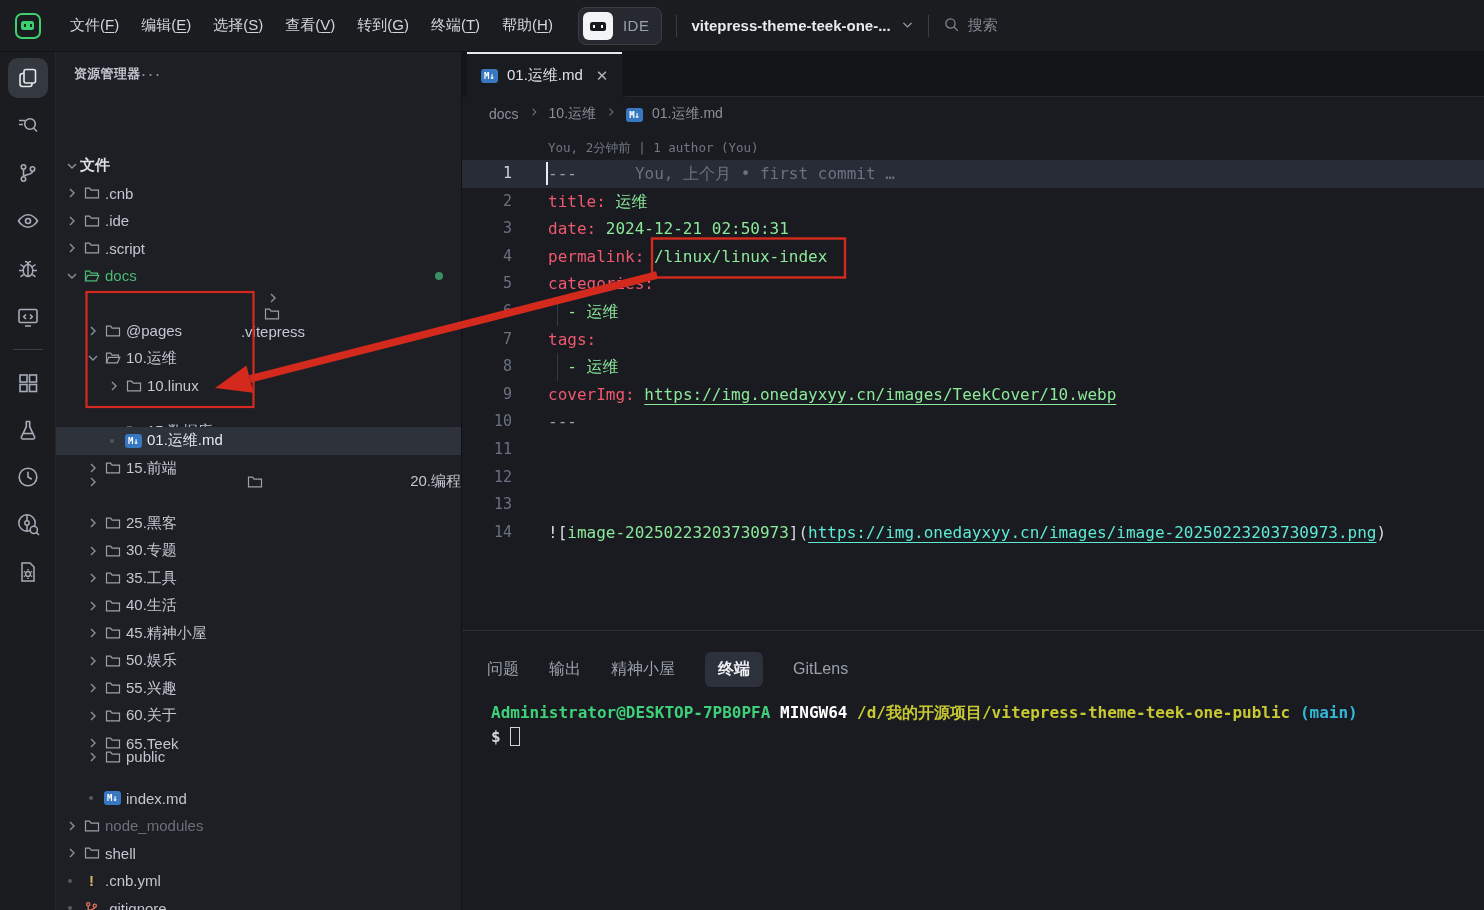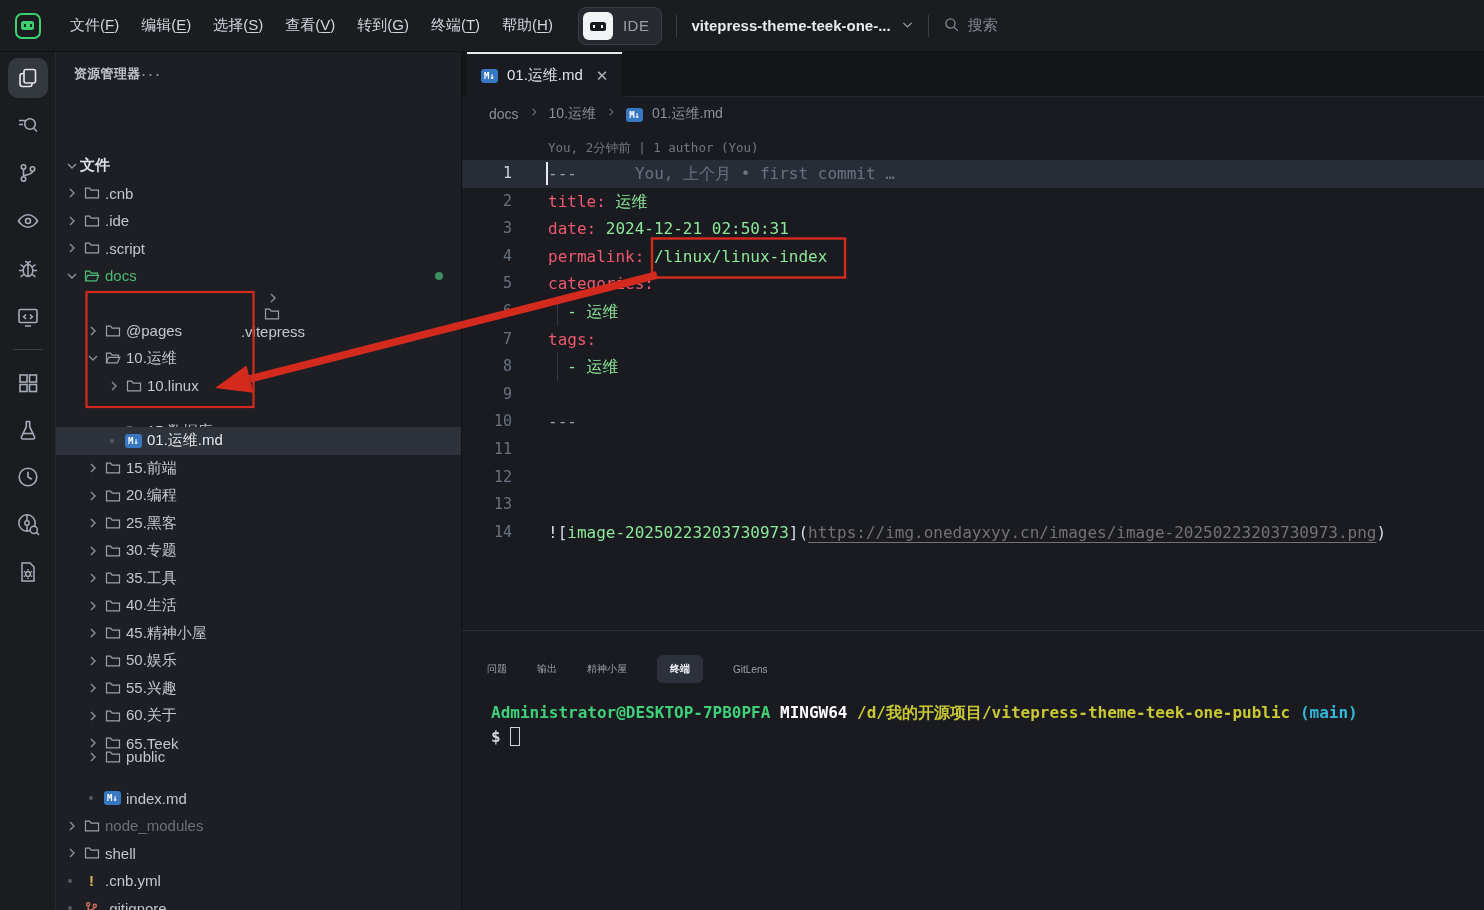--- a/index.html
+++ b/index.html
@@ -80,32 +80,32 @@
   #line-highlight { position:absolute; left:0; top:108px; width:100%; height:27.6px; background:#272c37; }
   #code { position:absolute; left:0; top:108px; width:100%; font-family:"DejaVu Sans Mono", monospace;
     font-size:16px; }
   .code-line { position:relative; height:27.6px; line-height:27.6px; white-space:pre; }
   .gutter-num { position:absolute; left:0; top:0; width:50px; text-align:right; color:#6a7280; font-size:15px; }
   .code-line.active .gutter-num { color:#ccd3dc; }
   .code-text { position:absolute; left:86px; top:0; }
   .seg-key { color:#ef596f; }
   .seg-val { color:#8ce99a; }
   .seg-link { color:#8ce99a; text-decoration:underline; text-underline-offset:4px; }
-  .seg-url { color:#737373; text-decoration:underline; text-underline-offset:4px; }
+  .seg-url { color:#5eead4; text-decoration:underline; text-underline-offset:4px; }
   .seg-plain { color:#d6dae0; }
   .seg-meta { color:#99a1ad; }
   .inline-blame { color:#6b7280; margin-left:58px; }
   .cursor-bar { position:absolute; left:84px; top:2px; width:2px; height:23px; background:#e8ebef; }
   .indent-guide { position:absolute; left:95px; top:0; width:1px; height:100%; background:#343b46; }
 
   
   #panel { position:absolute; left:0; top:578px; width:100%; bottom:0; background:#191b20;
     border-top:1px solid #2b2f37; }
   #panel-tabs { height:44px; display:flex; align-items:center; padding-left:25px; gap:30px; }
-  .panel-tab { color:#9aa1ab; font-size:10px; cursor:pointer;margin-top:32px; }
+  .panel-tab { color:#9aa1ab; font-size:16px; cursor:pointer;margin-top:32px; }
   .panel-tab.active { background:#2d313b; color:#eceef2; font-weight:700; border-radius:6px; padding:7px 13px; }
   #terminal { padding:26px 0 0 29px; font-family:"DejaVu Sans Mono", monospace; font-size:16px;
     font-weight:700; line-height:24px; }
   .t-green { color:#3fd07a; } .t-magenta { color:#ffffff; } .t-yellow { color:#c8c832; }
   .t-cyan { color:#33b8d8; } .t-plain { color:#d4d8de; }
   #term-cursor { display:inline-block; width:10px; height:19px; border:1.5px solid #cfd4db;
     margin-left:9px; vertical-align:-4px; }
 
   
   #annotations { position:absolute; left:0; top:0; width:1484px; height:910px; z-index:40; pointer-events:none; }
@@ -381,21 +381,21 @@
             <path d="M6 4l4 4-4 4" fill="none" stroke="currentColor" stroke-width="1.4"></path>
           </svg>
         </span>
         <span class="ficon">
           <svg width="16" height="16" viewBox="0 0 16 16">
             <path d="M1.5 3.2h4.1l1.5 1.9h7.4v7.7H1.5z" fill="none" stroke="currentColor" stroke-width="1.2"></path>
           </svg>
         </span>
         <span class="label">15.前端</span>
       </div>
-      <div class="row" style="top: 330px; padding-left: 29px;">
+      <div class="row" style="top: 316px; padding-left: 29px; justify-content: space-between;">
         <span class="chev">
           <svg width="16" height="16" viewBox="0 0 16 16">
             <path d="M6 4l4 4-4 4" fill="none" stroke="currentColor" stroke-width="1.4"></path>
           </svg>
         </span>
         <span class="ficon">
           <svg width="16" height="16" viewBox="0 0 16 16">
             <path d="M1.5 3.2h4.1l1.5 1.9h7.4v7.7H1.5z" fill="none" stroke="currentColor" stroke-width="1.2"></path>
           </svg>
         </span>
@@ -617,21 +617,21 @@
   <div id="line-highlight"></div>
   <div id="code">
       <div class="code-line active"><span class="gutter-num">1</span><span class="cursor-bar"></span><span class="code-text"><span class="seg-meta">---</span><span class="inline-blame">You, 上个月 • first commit …</span></span></div>
       <div class="code-line"><span class="gutter-num">2</span><span class="code-text"><span class="seg-key">title:</span><span class="seg-val"> 运维</span></span></div>
       <div class="code-line"><span class="gutter-num">3</span><span class="code-text"><span class="seg-key">date:</span><span class="seg-val"> 2024-12-21 02:50:31</span></span></div>
       <div class="code-line"><span class="gutter-num">4</span><span class="code-text"><span class="seg-key">permalink:</span><span class="seg-val"> /linux/linux-index</span></span></div>
       <div class="code-line"><span class="gutter-num">5</span><span class="code-text"><span class="seg-key">categories:</span></span></div>
       <div class="code-line"><span class="gutter-num">6</span><span class="indent-guide"></span><span class="code-text"><span class="seg-val">  - 运维</span></span></div>
       <div class="code-line"><span class="gutter-num">7</span><span class="code-text"><span class="seg-key">tags:</span></span></div>
       <div class="code-line"><span class="gutter-num">8</span><span class="indent-guide"></span><span class="code-text"><span class="seg-val">  - 运维</span></span></div>
-      <div class="code-line"><span class="gutter-num">9</span></div>
+      <div class="code-line"><span class="gutter-num">9</span><span class="code-text"><span class="seg-key">coverImg:</span><span class="seg-plain"> </span><span class="seg-link">https://img.onedayxyy.cn/images/TeekCover/10.webp</span></span></div>
       <div class="code-line"><span class="gutter-num">10</span><span class="code-text"><span class="seg-meta">---</span></span></div>
       <div class="code-line"><span class="gutter-num">11</span><span class="code-text"></span></div>
       <div class="code-line"><span class="gutter-num">12</span><span class="code-text"></span></div>
       <div class="code-line"><span class="gutter-num">13</span><span class="code-text"></span></div>
       <div class="code-line"><span class="gutter-num">14</span><span class="code-text"><span class="seg-plain">![</span><span class="seg-val">image-20250223203730973</span><span class="seg-plain">](</span><span class="seg-url">https://img.onedayxyy.cn/images/image-20250223203730973.png</span><span class="seg-plain">)</span></span></div>
     </div>
 
   <div id="panel">
     <div id="panel-tabs">
         <span class="panel-tab">问题</span>

